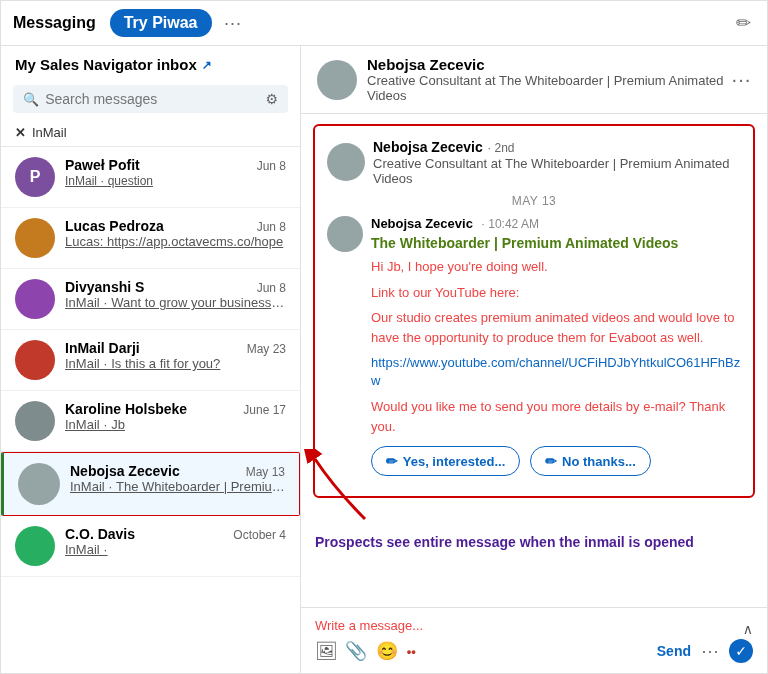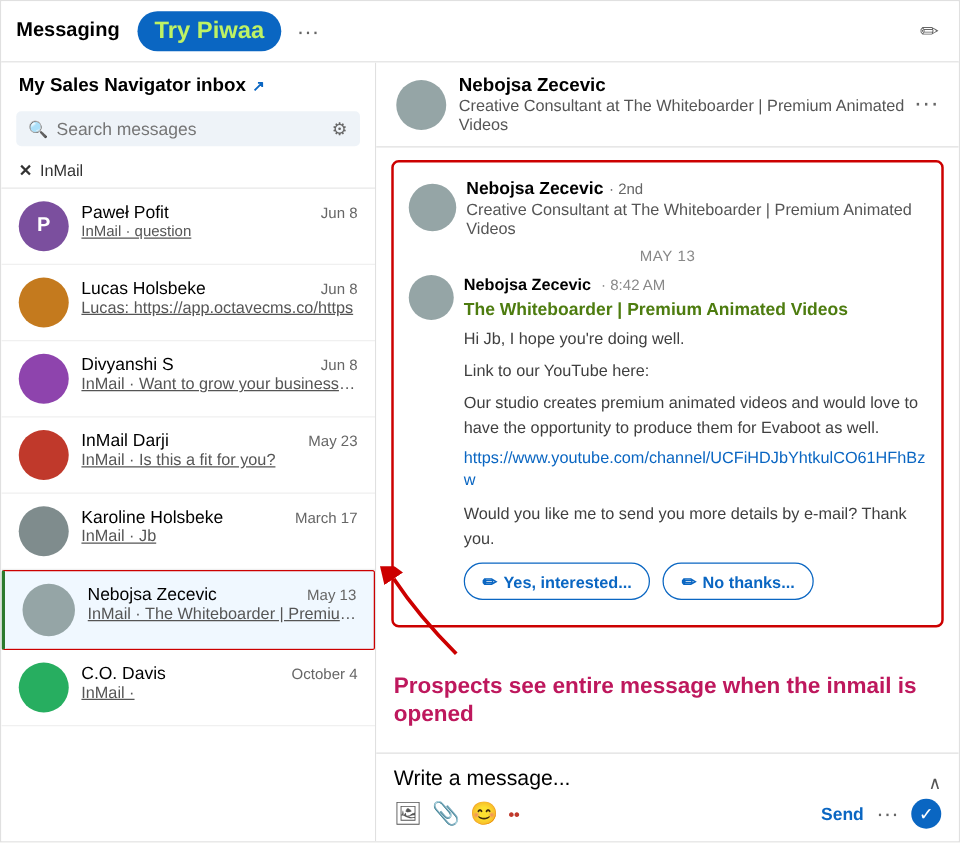--- a/index.html
+++ b/index.html
@@ -3,21 +3,21 @@
   <meta charset="utf-8">
   <style>
     * { box-sizing: border-box; margin: 0; padding: 0; }
     body { font-family: -apple-system, BlinkMacSystemFont, 'Segoe UI', Arial, sans-serif; background: #f3f2ef; width: 768px; height: 674px; overflow: hidden; }
 
     .app-container { display: flex; flex-direction: column; width: 768px; height: 674px; background: #fff; border: 1px solid #e0e0e0; }
 
     
     .top-nav { display: flex; align-items: center; padding: 8px 12px; border-bottom: 1px solid #e0e0e0; background: #fff; gap: 8px; }
     .nav-title { font-weight: 700; font-size: 16px; color: #000; margin-right: 6px; }
-    .try-piwaa-btn { background: #0a66c2; color: #bef264; border: none; border-radius: 16px; padding: 5px 14px; font-size: 19px; font-weight: 600; cursor: pointer; }
+    .try-piwaa-btn { background: #0a66c2; color: #ffffff; border: none; border-radius: 16px; padding: 5px 14px; font-size: 16px; font-weight: 600; cursor: pointer; }
     .nav-icon-btn { background: none; border: none; cursor: pointer; color: #666; font-size: 18px; padding: 2px 4px; }
     .nav-spacer { flex: 1; }
 
     
     .main-layout { display: flex; flex: 1; overflow: hidden; }
 
     
     .left-panel { width: 300px; border-right: 1px solid #e0e0e0; display: flex; flex-direction: column; background: #fff; flex-shrink: 0; }
 
     .inbox-header { padding: 10px 14px 6px; }
@@ -34,21 +34,21 @@
 
     .messages-list { flex: 1; overflow-y: auto; }
     .message-item { display: flex; align-items: flex-start; padding: 10px 14px; cursor: pointer; border-bottom: 1px solid #f0f0f0; gap: 10px; }
     .message-item.active { background: #f0f8ff; border-left: 3px solid #2d7a2d; }
 
     .avatar { width: 40px; height: 40px; border-radius: 50%; flex-shrink: 0; display: flex; align-items: center; justify-content: center; font-weight: 700; font-size: 16px; color: #fff; overflow: hidden; }
     .avatar-p { background: #7b4f9e; }
 
     .message-info { flex: 1; min-width: 0; }
     .message-top { display: flex; justify-content: space-between; align-items: baseline; }
-    .sender-name { font-weight: 400; font-size: 14px; color: #000; white-space: nowrap; overflow: hidden; text-overflow: ellipsis; max-width: 150px; }
+    .sender-name { font-weight: 700; font-size: 14px; color: #000; white-space: nowrap; overflow: hidden; text-overflow: ellipsis; max-width: 150px; }
     .message-date { font-size: 12px; color: #666; flex-shrink: 0; }
     .message-preview { font-size: 13px; color: #555; white-space: nowrap; overflow: hidden; text-overflow: ellipsis; text-decoration: underline; }
     .inmail-badge { color: #555; font-size: 12px; }
 
     
     .right-panel { flex: 1; display: flex; flex-direction: column; background: #fff; }
 
     .conversation-header { display: flex; align-items: center; padding: 10px 16px; border-bottom: 1px solid #e0e0e0; }
     .header-info { flex: 1; }
     .header-name { font-weight: 700; font-size: 15px; color: #000; }
@@ -68,30 +68,30 @@
 
     .message-block { display: flex; gap: 8px; margin-bottom: 8px; }
     .message-avatar { width: 36px; height: 36px; border-radius: 50%; background: #bbb; flex-shrink: 0; overflow: hidden; display: flex; align-items: center; justify-content: center; }
 
     .message-content { flex: 1; }
     .message-sender-time { display: flex; align-items: baseline; gap: 8px; margin-bottom: 4px; }
     .msg-sender { font-weight: 600; font-size: 13px; color: #000; }
     .msg-time { font-size: 12px; color: #888; }
 
     .msg-company { font-weight: 700; font-size: 14px; color: #4d7c0f; margin-bottom: 6px; }
-    .msg-text { font-size: 13px; color: #404040; line-height: 1.5; margin-bottom: 6px; }
+    .msg-text { font-size: 13px; color: #ef4444; line-height: 1.5; margin-bottom: 6px; }
     .msg-link { color: #0a66c2; text-decoration: none; font-size: 13px; word-break: break-all; }
 
     .action-buttons { display: flex; gap: 10px; margin-top: 10px; }
     .action-btn { display: flex; align-items: center; gap: 5px; padding: 6px 14px; border-radius: 20px; border: 1.5px solid #0a66c2; background: #fff; color: #0a66c2; font-size: 13px; font-weight: 600; cursor: pointer; }
     .action-btn .btn-icon { font-size: 14px; }
 
     
     .compose-area { border-top: 1px solid #e0e0e0; padding: 10px 14px; }
-    .compose-label { font-size: 17px; color: #000000; margin-bottom: 6px; }
+    .compose-label { font-size: 13px; color: #ef4444; margin-bottom: 6px; }
     .compose-bottom { display: flex; align-items: center; gap: 10px; }
     .compose-tools { display: flex; gap: 8px; flex: 1; }
     .tool-btn { background: none; border: none; cursor: pointer; color: #555; font-size: 18px; }
     .send-btn { background: none; border: none; cursor: pointer; color: #0a66c2; font-weight: 600; font-size: 14px; }
     .more-btn { background: none; border: none; cursor: pointer; color: #666; font-size: 18px; }
 
     
     .send-check { width: 24px; height: 24px; background: #0a66c2; border-radius: 50%; display: flex; align-items: center; justify-content: center; color: #fff; font-size: 14px; margin-left: auto; }
 
     
@@ -144,24 +144,24 @@
               <span class="message-date">Jun 8</span>
             </div>
             <div class="message-preview"><span class="inmail-badge">InMail · question</span></div>
           </div>
         </div>
 
         <div class="message-item">
           <div class="avatar av-lucas" style="background:#c47a1e;"></div>
           <div class="message-info">
             <div class="message-top">
-              <span class="sender-name">Lucas Holsbeke</span>
+              <span class="sender-name">Lucas Pedroza</span>
               <span class="message-date">Jun 8</span>
             </div>
-            <div class="message-preview">Lucas: https://app.octavecms.co/https</div>
+            <div class="message-preview">Lucas: https://app.octavecms.co/hope</div>
           </div>
         </div>
 
         <div class="message-item">
           <div class="avatar" style="background:#8e44ad;"></div>
           <div class="message-info">
             <div class="message-top">
               <span class="sender-name">Divyanshi S</span>
               <span class="message-date">Jun 8</span>
             </div>
@@ -178,21 +178,21 @@
             </div>
             <div class="message-preview">InMail · Is this a fit for you?</div>
           </div>
         </div>
 
         <div class="message-item">
           <div class="avatar" style="background:#7f8c8d;"></div>
           <div class="message-info">
             <div class="message-top">
               <span class="sender-name">Karoline Holsbeke</span>
-              <span class="message-date">March 17</span>
+              <span class="message-date">June 17</span>
             </div>
             <div class="message-preview">InMail · Jb</div>
           </div>
         </div>
 
         <div class="message-item active" style="border: 1.5px solid #cc0000; border-left: 3px solid #2d7a2d; border-radius: 2px;">
           <div class="avatar" style="background:#95a5a6; width:42px; height:42px;"></div>
           <div class="message-info">
             <div class="message-top">
               <span class="sender-name">Nebojsa Zecevic</span>
@@ -244,21 +244,21 @@
               </div>
             </div>
 
             <div class="date-divider">MAY 13</div>
 
             <div class="message-block">
               <div class="message-avatar" style="background:#95a5a6;"></div>
               <div class="message-content">
                 <div class="message-sender-time">
                   <span class="msg-sender">Nebojsa Zecevic</span>
-                  <span class="msg-time">· 8:42 AM</span>
+                  <span class="msg-time">· 10:42 AM</span>
                 </div>
                 <div class="msg-company">The Whiteboarder | Premium Animated Videos</div>
                 <div class="msg-text">Hi Jb, I hope you're doing well.</div>
                 <div class="msg-text">Link to our YouTube here:</div>
                 <div class="msg-text">Our studio creates premium animated videos and would love to have the opportunity to produce them for Evaboot as well.</div>
                 <a class="msg-link" href="#">https://www.youtube.com/channel/UCFiHDJbYhtkulCO61HFhBzw</a>
                 <div class="msg-text" style="margin-top:8px;">Would you like me to send you more details by e-mail? Thank you.</div>
 
                 <div class="action-buttons">
                   <button class="action-btn">
@@ -278,21 +278,21 @@
           <div style="position:relative; margin: 0 14px;">
 
             <svg width="90" height="80" style="position:absolute; left:-20px; top:-80px; z-index:20; pointer-events:none;">
               <defs>
                 <marker id="arrowhead" markerWidth="8" markerHeight="6" refX="0" refY="3" orient="auto">
                   <polygon points="0 0, 8 3, 0 6" fill="#cc0000"></polygon>
                 </marker>
               </defs>
               <path d="M 70 70 Q 40 40 20 10" stroke="#cc0000" stroke-width="3" fill="none" marker-end="url(#arrowhead)"></path>
             </svg>
-            <div style="color:#be185d; font-size:18px; font-weight:800; line-height:1.3; padding: 4px 0 10px 0; margin-top: 31px;">Prospects see entire message when the inmail is opened</div>
+            <div style="color:#4c1d95; font-size:14px; font-weight:800; line-height:1.3; padding: 4px 0 10px 0; margin-top: 31px;">Prospects see entire message when the inmail is opened</div>
           </div>
 
         </div>
 
         <div class="compose-area">
           <div style="display:flex; align-items:center; justify-content:space-between;">
             <span class="compose-label">Write a message...</span>
             <button style="background:none;border:none;cursor:pointer;font-size:14px;color:#555;">∧</button>
           </div>
           <div class="compose-bottom">

